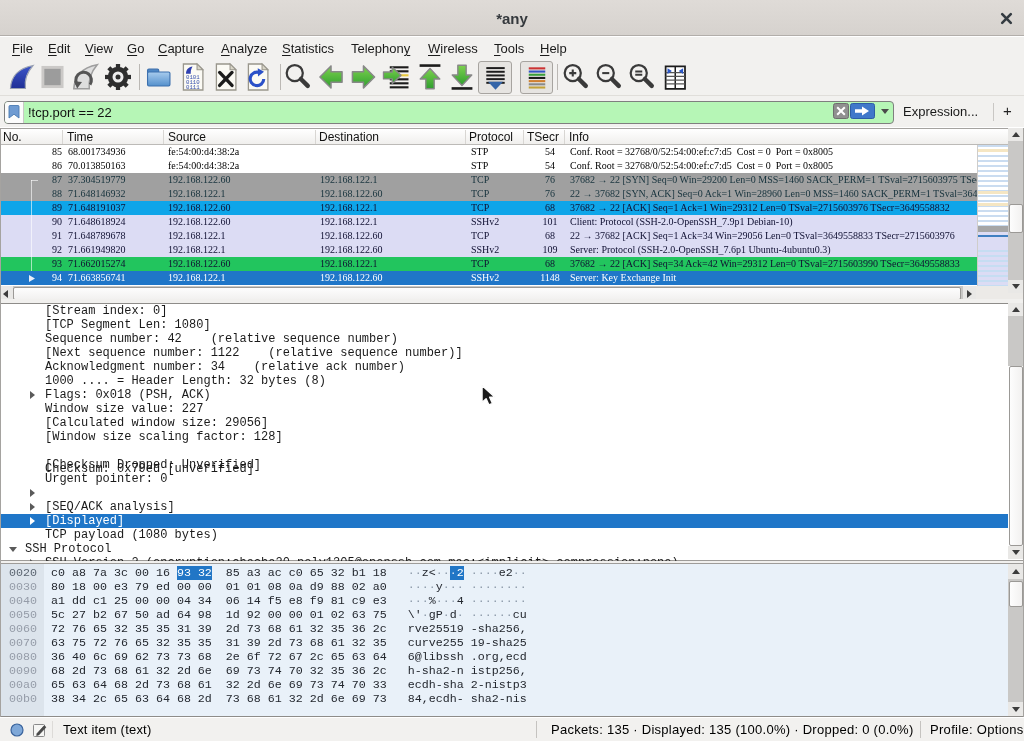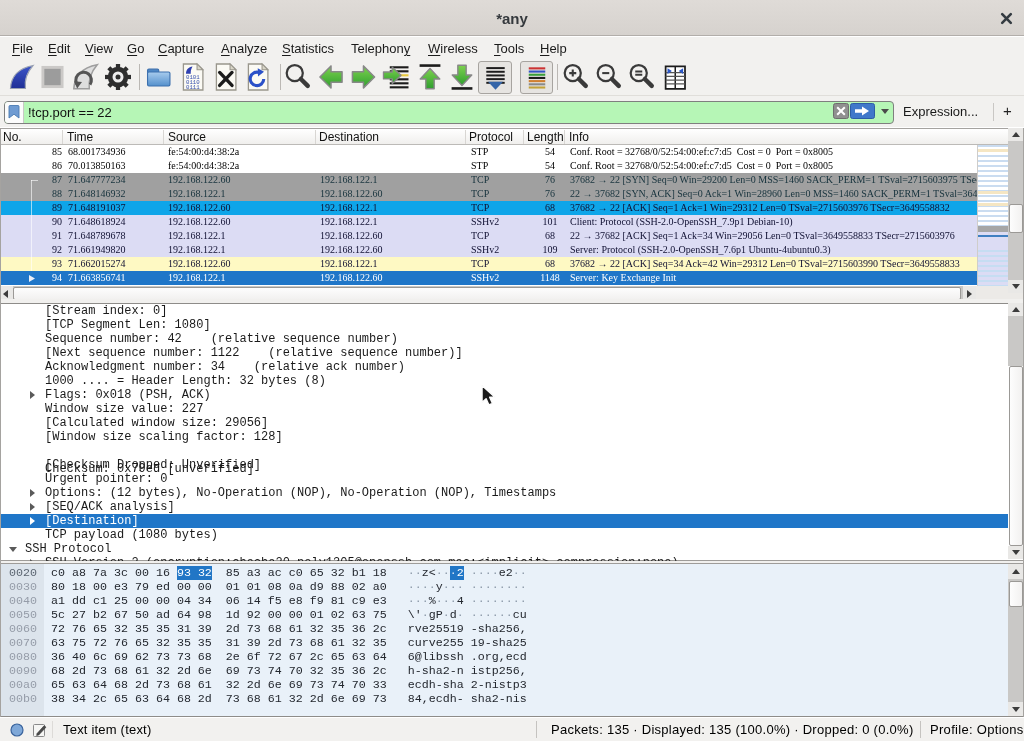--- a/index.html
+++ b/index.html
@@ -229,32 +229,32 @@
 <span id="fexpr">Expression...</span>
 <div id="fsep2"></div>
 <span id="fplus">+</span>
 
 <div id="plheader">
 <span class="hc" style="left:0;width:63px;padding-left:3px">No.</span>
 <span class="hc" style="left:63px;width:101px;padding-left:4px">Time</span>
 <span class="hc" style="left:164px;width:152px;padding-left:4px">Source</span>
 <span class="hc" style="left:316px;width:150px;padding-left:3px">Destination</span>
 <span class="hc" style="left:466px;width:58px;padding-left:3px">Protocol</span>
-<span class="hc" style="left:524px;width:41px;padding-left:3px">Length</span>
+<span class="hc" style="left:524px;width:41px;padding-left:3px">TSecr</span>
 <span class="hc" style="left:565px;width:443px;padding-left:4px;border-right:none">Info</span>
 </div>
 <div class="prow" style="top:145px;background:#fff;color:#000"><span class="c-no">85</span><span class="c-tm">68.001734936</span><span class="c-sr">fe:54:00:d4:38:2a</span><span class="c-pr">STP</span><span class="c-ln">54</span><span class="c-in">Conf. Root = 32768/0/52:54:00:ef:c7:d5  Cost = 0  Port = 0x8005</span></div>
 <div class="prow" style="top:159px;background:#fff;color:#000"><span class="c-no">86</span><span class="c-tm">70.013850163</span><span class="c-sr">fe:54:00:d4:38:2a</span><span class="c-pr">STP</span><span class="c-ln">54</span><span class="c-in">Conf. Root = 32768/0/52:54:00:ef:c7:d5  Cost = 0  Port = 0x8005</span></div>
-<div class="prow" style="top:173px;background:#a0a0a0;color:#16323c"><span class="c-no">87</span><span class="c-tm">71.647777234</span><span class="c-sr">192.168.122.60</span><span class="c-ds">192.168.122.1</span><span class="c-pr">TCP</span><span class="c-ln">76</span><span class="c-in">37682 → 22 [SYN] Seq=0 Win=29200 Len=0 MSS=1460 SACK_PERM=1 TSval=2715603975 TSecr=0 WS=128</span></div>
+<div class="prow" style="top:173px;background:#a0a0a0;color:#16323c"><span class="c-no">87</span><span class="c-tm">37.304519779</span><span class="c-sr">192.168.122.60</span><span class="c-ds">192.168.122.1</span><span class="c-pr">TCP</span><span class="c-ln">76</span><span class="c-in">37682 → 22 [SYN] Seq=0 Win=29200 Len=0 MSS=1460 SACK_PERM=1 TSval=2715603975 TSecr=0 WS=128</span></div>
 <div class="prow" style="top:187px;background:#a0a0a0;color:#16323c"><span class="c-no">88</span><span class="c-tm">71.648146932</span><span class="c-sr">192.168.122.1</span><span class="c-ds">192.168.122.60</span><span class="c-pr">TCP</span><span class="c-ln">76</span><span class="c-in">22 → 37682 [SYN, ACK] Seq=0 Ack=1 Win=28960 Len=0 MSS=1460 SACK_PERM=1 TSval=3649558832 TSecr=2715603975 WS=128</span></div>
 <div class="prow" style="top:201px;background:#0ea5e9;color:#101032"><span class="c-no">89</span><span class="c-tm">71.648191037</span><span class="c-sr">192.168.122.60</span><span class="c-ds">192.168.122.1</span><span class="c-pr">TCP</span><span class="c-ln">68</span><span class="c-in">37682 → 22 [ACK] Seq=1 Ack=1 Win=29312 Len=0 TSval=2715603976 TSecr=3649558832</span></div>
 <div class="prow" style="top:215px;background:#dcdcf4;color:#101032"><span class="c-no">90</span><span class="c-tm">71.648618924</span><span class="c-sr">192.168.122.60</span><span class="c-ds">192.168.122.1</span><span class="c-pr">SSHv2</span><span class="c-ln">101</span><span class="c-in">Client: Protocol (SSH-2.0-OpenSSH_7.9p1 Debian-10)</span></div>
 <div class="prow" style="top:229px;background:#dcdcf4;color:#101032"><span class="c-no">91</span><span class="c-tm">71.648789678</span><span class="c-sr">192.168.122.1</span><span class="c-ds">192.168.122.60</span><span class="c-pr">TCP</span><span class="c-ln">68</span><span class="c-in">22 → 37682 [ACK] Seq=1 Ack=34 Win=29056 Len=0 TSval=3649558833 TSecr=2715603976</span></div>
 <div class="prow" style="top:243px;background:#dcdcf4;color:#101032"><span class="c-no">92</span><span class="c-tm">71.661949820</span><span class="c-sr">192.168.122.1</span><span class="c-ds">192.168.122.60</span><span class="c-pr">SSHv2</span><span class="c-ln">109</span><span class="c-in">Server: Protocol (SSH-2.0-OpenSSH_7.6p1 Ubuntu-4ubuntu0.3)</span></div>
-<div class="prow" style="top:257px;background:#fef9c3;color:#101032"><span class="c-no">93</span><span class="c-tm">71.662015274</span><span class="c-sr">192.168.122.60</span><span class="c-ds">192.168.122.1</span><span class="c-pr">TCP</span><span class="c-ln">68</span><span class="c-in">37682 → 22 [ACK] Seq=34 Ack=42 Win=29312 Len=0 TSval=2715603990 TSecr=3649558833</span></div>
+<div class="prow" style="top:257px;background:#22c55e;color:#101032"><span class="c-no">93</span><span class="c-tm">71.662015274</span><span class="c-sr">192.168.122.60</span><span class="c-ds">192.168.122.1</span><span class="c-pr">TCP</span><span class="c-ln">68</span><span class="c-in">37682 → 22 [ACK] Seq=34 Ack=42 Win=29312 Len=0 TSval=2715603990 TSecr=3649558833</span></div>
 <div class="prow" style="top:271px;background:#1f76c8;color:#fff"><span class="c-no">94</span><span class="c-tm">71.663856741</span><span class="c-sr">192.168.122.1</span><span class="c-ds">192.168.122.60</span><span class="c-pr">SSHv2</span><span class="c-ln">1148</span><span class="c-in">Server: Key Exchange Init</span></div>
 
 <div class="abs" style="left:31px;top:180px;width:1px;height:91px;background:rgba(255,255,255,.6)"></div>
 <div class="abs" style="left:31px;top:180px;width:7px;height:1px;background:rgba(255,255,255,.6)"></div>
 <svg class="abs" style="left:28px;top:274px" width="8" height="9" viewBox="0 0 8 9">
     <path d="M1 1 V8 L7 4.5 Z" fill="#e9eef8"></path>
   </svg>
 
 <div class="abs" id="minimap" style="left:977px;top:145px;width:31px;height:141px;background:#fff;border-left:1px solid #cfcdca;overflow:hidden">
 <div class="abs" style="left:0;top:0;width:31px;height:81px;background:repeating-linear-gradient(180deg,#cadcf0 0px,#cadcf0 2px,#ffffff 2px,#ffffff 5px)"></div>
@@ -293,23 +293,23 @@
 <div class="drow" style="top:346px"><span style="left:44px">[Next sequence number: 1122    (relative sequence number)]</span></div>
 <div class="drow" style="top:360px"><span style="left:44px">Acknowledgment number: 34    (relative ack number)</span></div>
 <div class="drow" style="top:374px"><span style="left:44px">1000 .... = Header Length: 32 bytes (8)</span></div>
 <div class="drow" style="top:388px"><i class="tri" style="left:29px"></i><span style="left:44px">Flags: 0x018 (PSH, ACK)</span></div>
 <div class="drow" style="top:402px"><span style="left:44px">Window size value: 227</span></div>
 <div class="drow" style="top:416px"><span style="left:44px">[Calculated window size: 29056]</span></div>
 <div class="drow" style="top:430px"><span style="left:44px">[Window size scaling factor: 128]</span></div>
 <div class="drow" style="top:462px"><span style="left:44px">Checksum: 0x79ed [unverified]</span></div>
 <div class="drow" style="top:458px"><span style="left:44px">[Checksum Dropped: Unverified]</span></div>
 <div class="drow" style="top:472px"><span style="left:44px">Urgent pointer: 0</span></div>
-<div class="drow" style="top:486px"><i class="tri" style="left:29px"></i><span style="left:44px">Options: (12 bytes), No-Operation (NOP), No-Operation (NOP), Timestamps</span></div>
+<div class="drow" style="top:486px"><i class="tri" style="left:29px"></i></div>
 <div class="drow" style="top:500px"><i class="tri" style="left:29px"></i><span style="left:44px">[SEQ/ACK analysis]</span></div>
-<div class="drow" style="top:514px;color:#fff"><i class="tri" style="left:29px;border-left-color:#fff"></i><span style="left:44px">[Destination]</span></div>
+<div class="drow" style="top:514px;color:#fff"><i class="tri" style="left:29px;border-left-color:#fff"></i><span style="left:44px">[Displayed]</span></div>
 <div class="drow" style="top:528px"><span style="left:44px">TCP payload (1080 bytes)</span></div>
 <div class="drow" style="top:542px"><i class="trid" style="left:8px"></i><span style="left:24px">SSH Protocol</span></div>
 <div class="drow" style="top:556px;height:5px"><i class="tri" style="left:29px"></i><span style="left:44px">SSH Version 2 (encryption:chacha20-poly1305@openssh.com mac:&lt;implicit&gt; compression:none)</span></div>
 
 <div class="sbv" style="left:1008px;top:303px;height:257px;background:#fff"></div>
 <div class="abs" style="left:1008px;top:315px;width:16px;height:51px;background:#c9c8c6"></div>
 <div class="sbtn" style="left:1008px;top:303px;height:13px"></div>
 <div class="arr" style="left:1011.5px;top:307px;border-left:4.5px solid transparent;border-right:4.5px solid transparent;border-bottom:5px solid #3c3c3c"></div>
 <div class="shandle" style="left:1009px;top:366px;width:14px;height:180px"></div>
 <div class="sbtn" style="left:1008px;top:546px;height:13px"></div>

